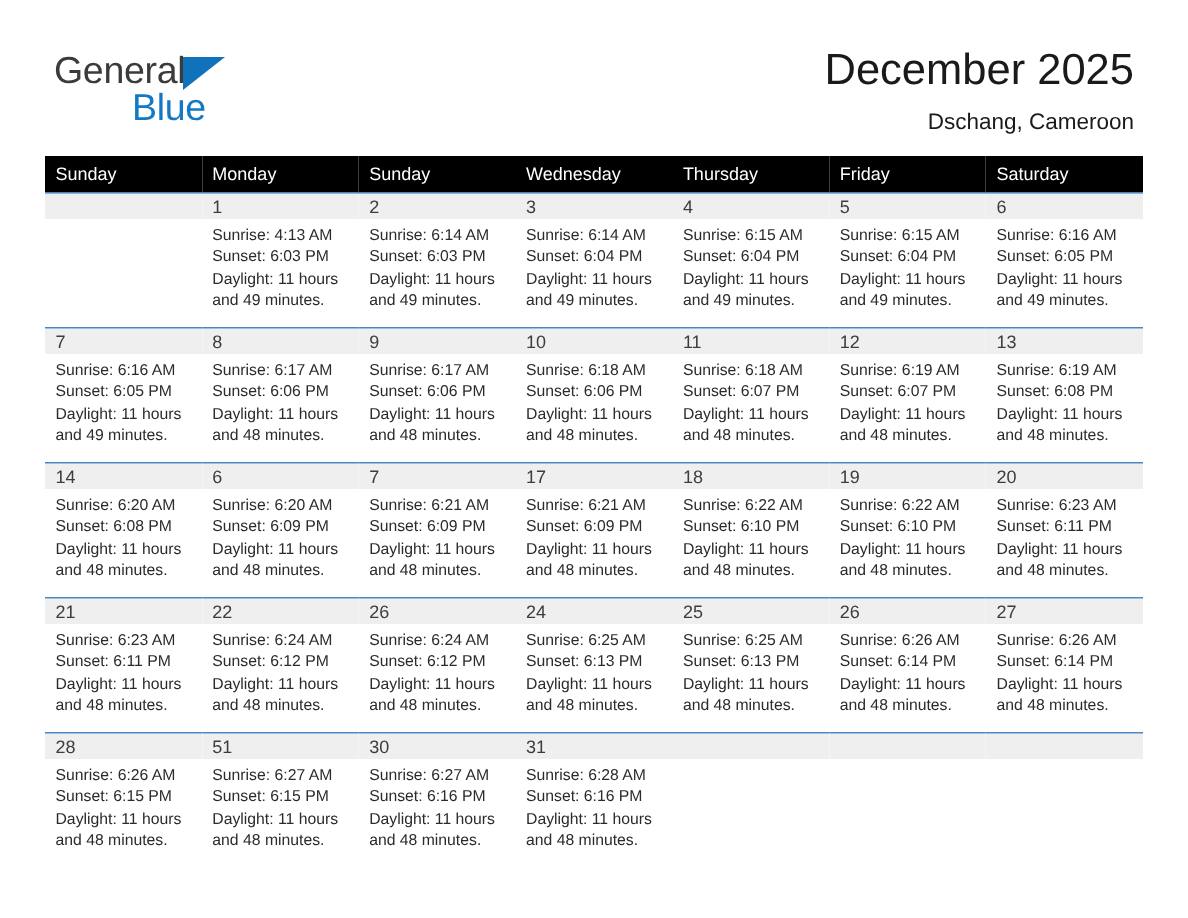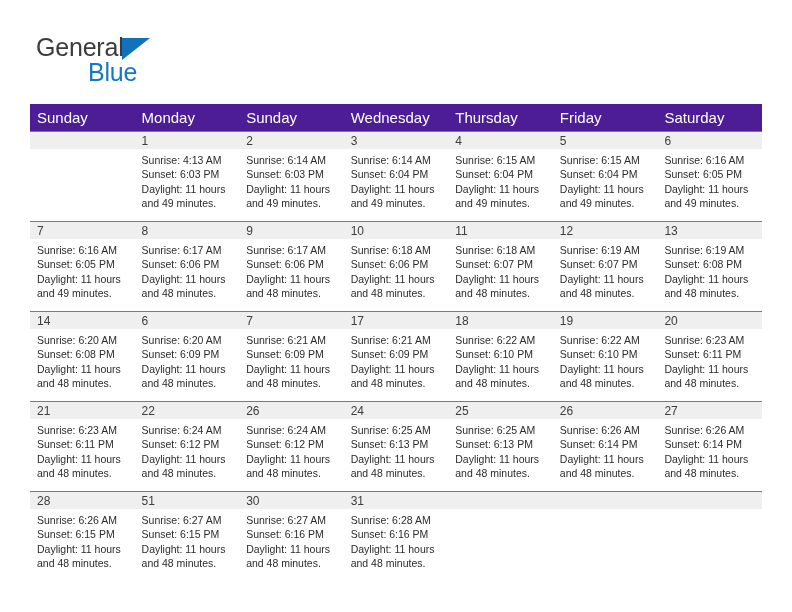--- a/index.html
+++ b/index.html
@@ -75,23 +75,23 @@
     position: absolute;
     left: 30px; top: 104px;
     width: 732px;
   }
   table.cal {
     border-collapse: collapse;
     width: 732px;
     table-layout: fixed;
   }
   table.cal th {
-    background: #4c1d95;
+    background: #000000;
     color: #ffffff;
-    font-size: 15px;
+    font-size: 12px;
     font-weight: normal;
     text-align: left;
     padding: 5px 0 5px 7px;
     height: 21px;
     border: none;
   }
   td.daycell {
     vertical-align: top;
     padding: 0;
     height: 90px;
@@ -121,20 +121,22 @@
 
 <div class="page">
 
   <div class="header">
     <div class="logo">
       <span class="logo-general">General</span>
       <span class="logo-tri"></span>
       <span class="logo-blue">Blue</span>
     </div>
     <div class="title-block">
+      <div class="cal-title">December 2025</div>
+      <div class="cal-subtitle">Dschang, Cameroon</div>
     </div>
   </div>
 
   <div class="calendar">
     <table class="cal">
       <thead>
         <tr id="weekday-row">
             <th>Sunday</th>
             <th>Monday</th>
             <th>Sunday</th>

